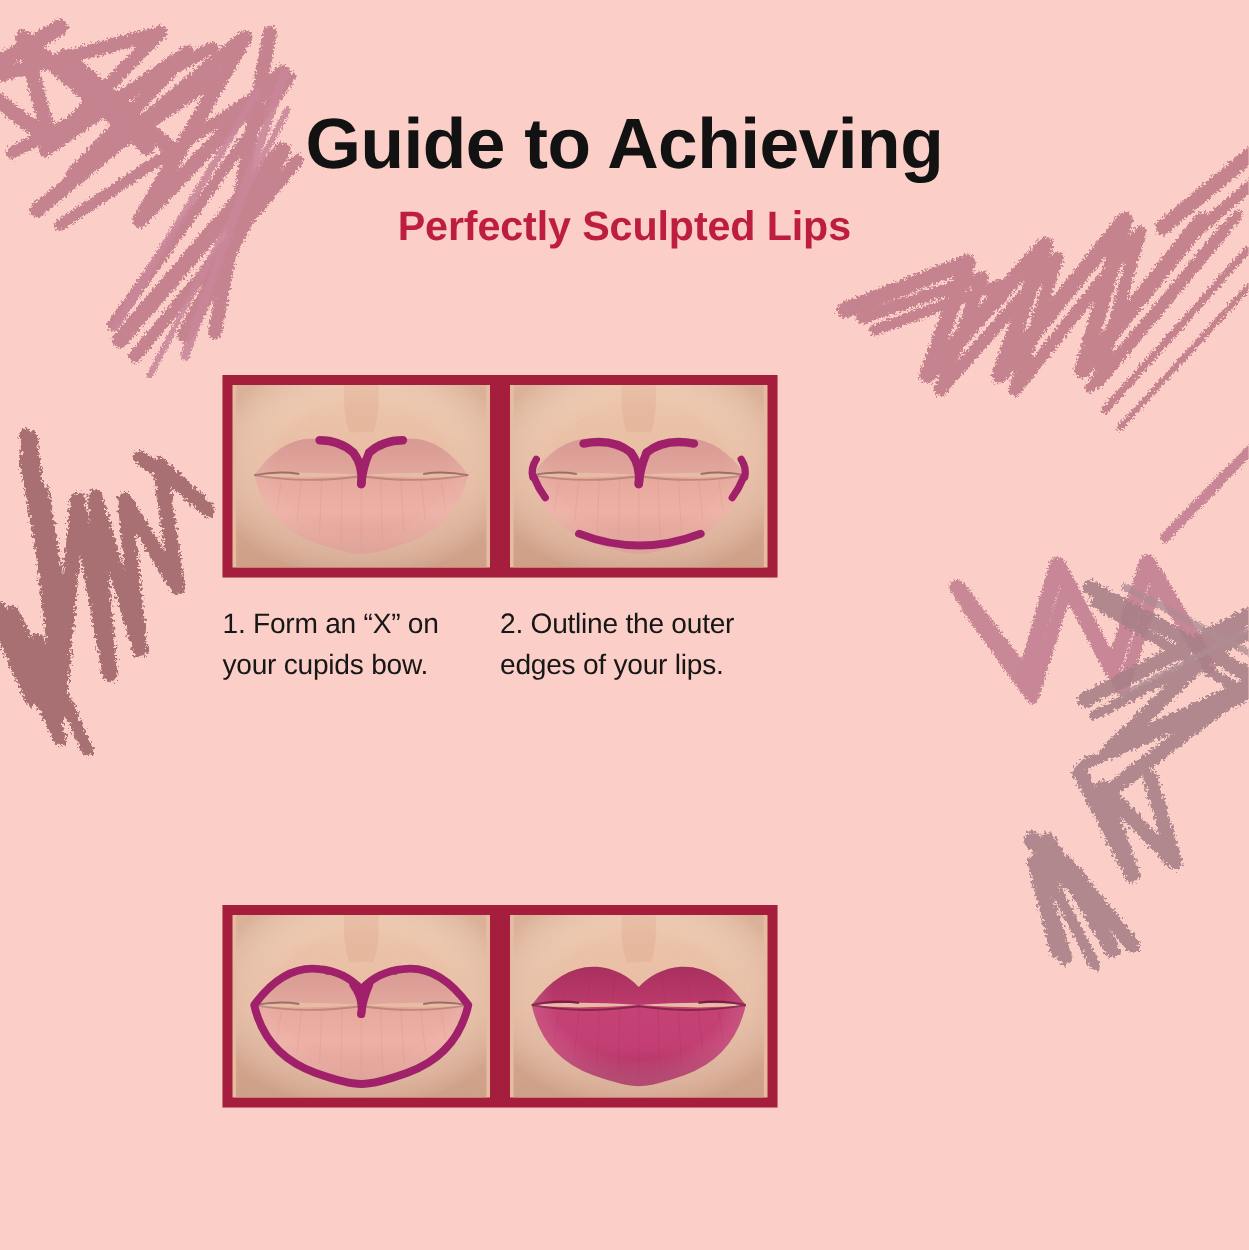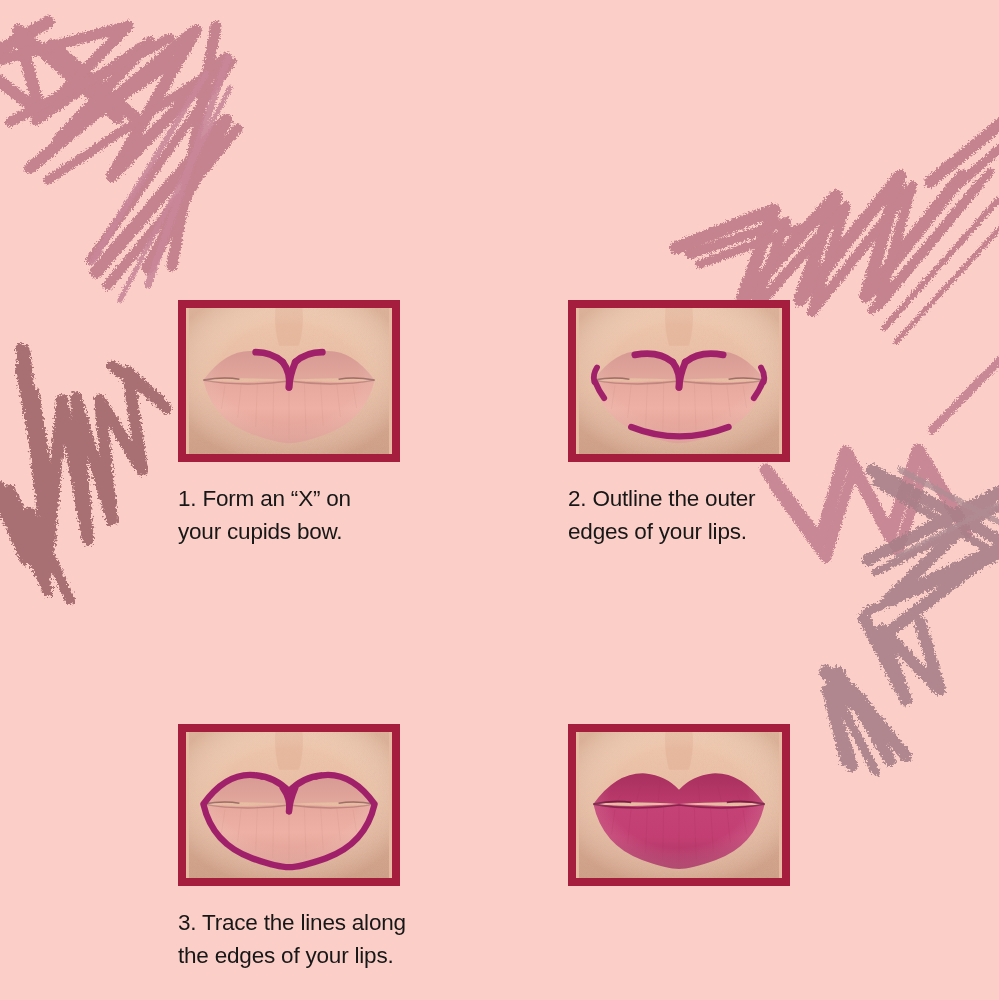--- a/index.html
+++ b/index.html
@@ -61,21 +61,20 @@
 
   
   .steps {
     position: absolute;
     left: 178px;
     top: 300px;
     width: 625px;
   }
   .step-row {
     display: flex;
-    gap: 168px;
   }
   .step-row.row2 { margin-top: 175px; }
 
   .step {
     width: 222px;
   }
   .frame {
     width: 222px;
     height: 162px;
     border: 8px solid #a61e3d;
@@ -177,20 +176,24 @@
       <path d="M 826,672 L 860,700 L 834,688 L 866,712" stroke-width="14"></path>
       <path d="M 828,690 L 846,760 L 832,706 L 852,766" stroke-width="12"></path>
     </g>
 
     <g filter="url(#rough2)" fill="none" stroke="#b08d94" stroke-linecap="round" opacity="0.8">
       <path d="M 900,470 L 999,522" stroke-width="6"></path>
       <path d="M 898,556 L 999,504" stroke-width="5"></path>
     </g>
   </svg>
 
+  <div class="header">
+    <h1 class="title">Guide to Achieving</h1>
+    <h2 class="subtitle">Perfectly Sculpted Lips</h2>
+  </div>
 
   <div class="steps">
 
     <div class="step-row row1">
 
       <div class="step s1">
         <div class="frame">
           <svg viewBox="0 0 222 162" xmlns="http://www.w3.org/2000/svg">
             <defs>
               <linearGradient id="skin1" x1="0" y1="0" x2="0" y2="1">
@@ -335,22 +338,20 @@
 
             <g fill="none" stroke="#a0216a" stroke-width="7" stroke-linecap="round" stroke-linejoin="round">
               <path d="M 104,62 Q 113,74 111,88"></path>
               <path d="M 118,62 Q 112,76 111,88"></path>
             </g>
 
             <path d="M 72,47 Q 94,48 106,62 Q 98,50 80,53 Z" fill="#a0216a"></path>
             <path d="M 150,47 Q 128,48 116,62 Q 124,50 142,53 Z" fill="#a0216a"></path>
           </svg>
         </div>
-        <div class="caption">3. Trace the lines along
-the edges of your lips.</div>
       </div>
 
       <div class="step s4 wide">
         <div class="frame">
           <svg viewBox="0 0 222 162" xmlns="http://www.w3.org/2000/svg">
             <defs>
               <linearGradient id="mupper" x1="0" y1="0" x2="0" y2="1">
                 <stop offset="0" stop-color="#a8305f"></stop>
                 <stop offset="1" stop-color="#bb3a6c"></stop>
               </linearGradient>

